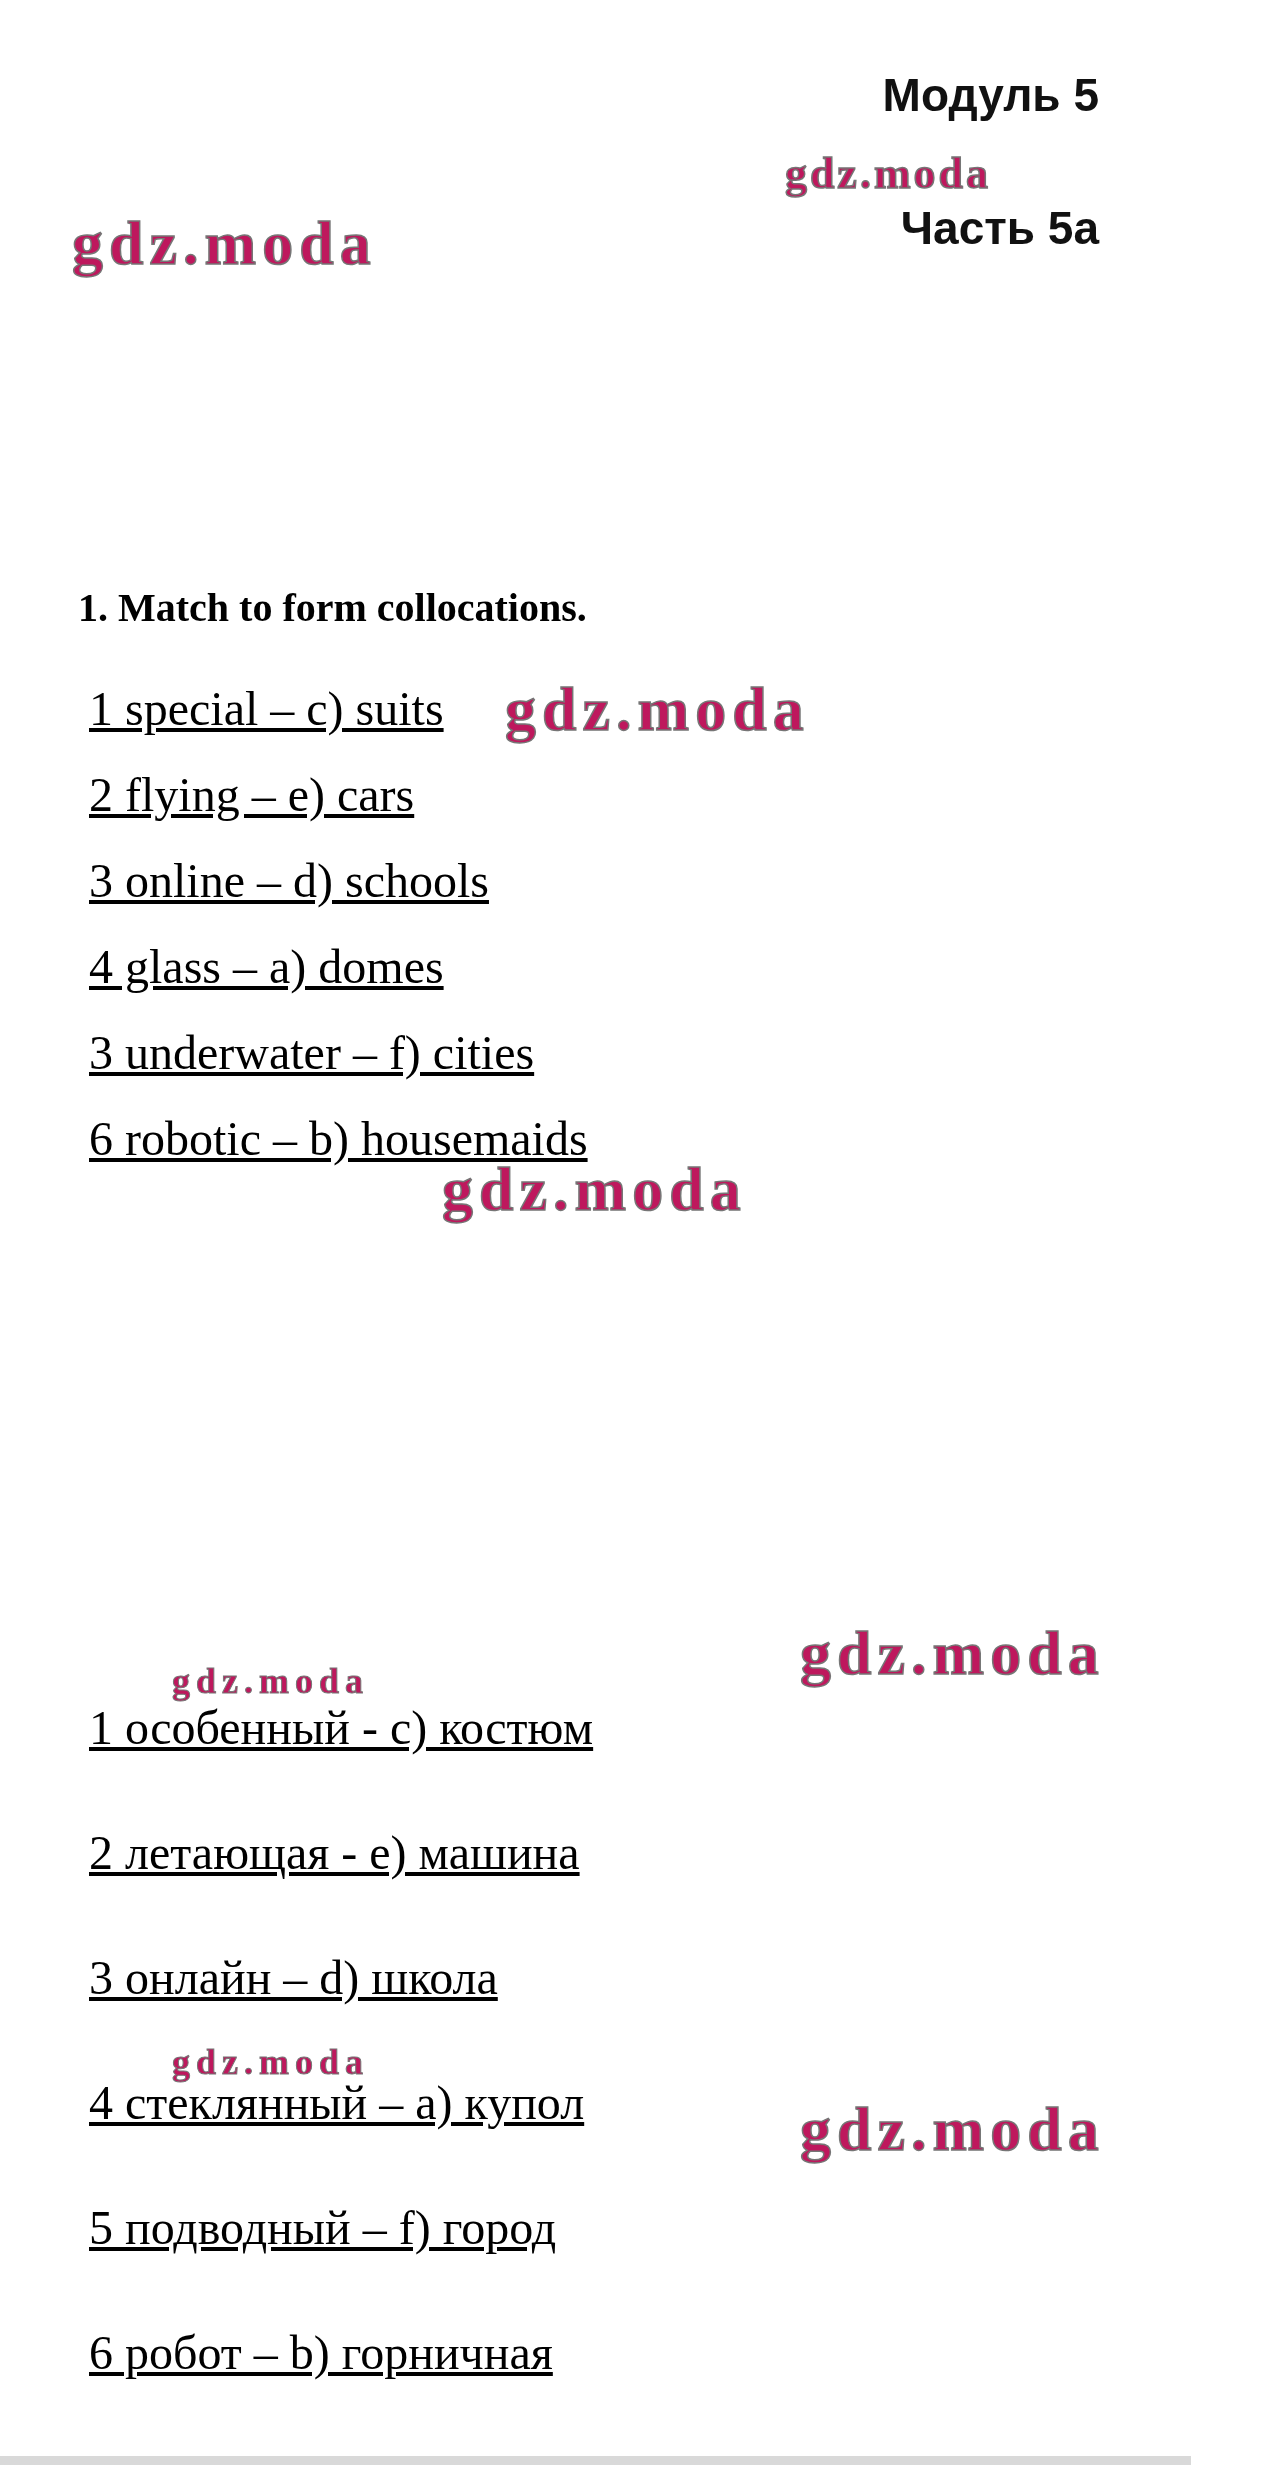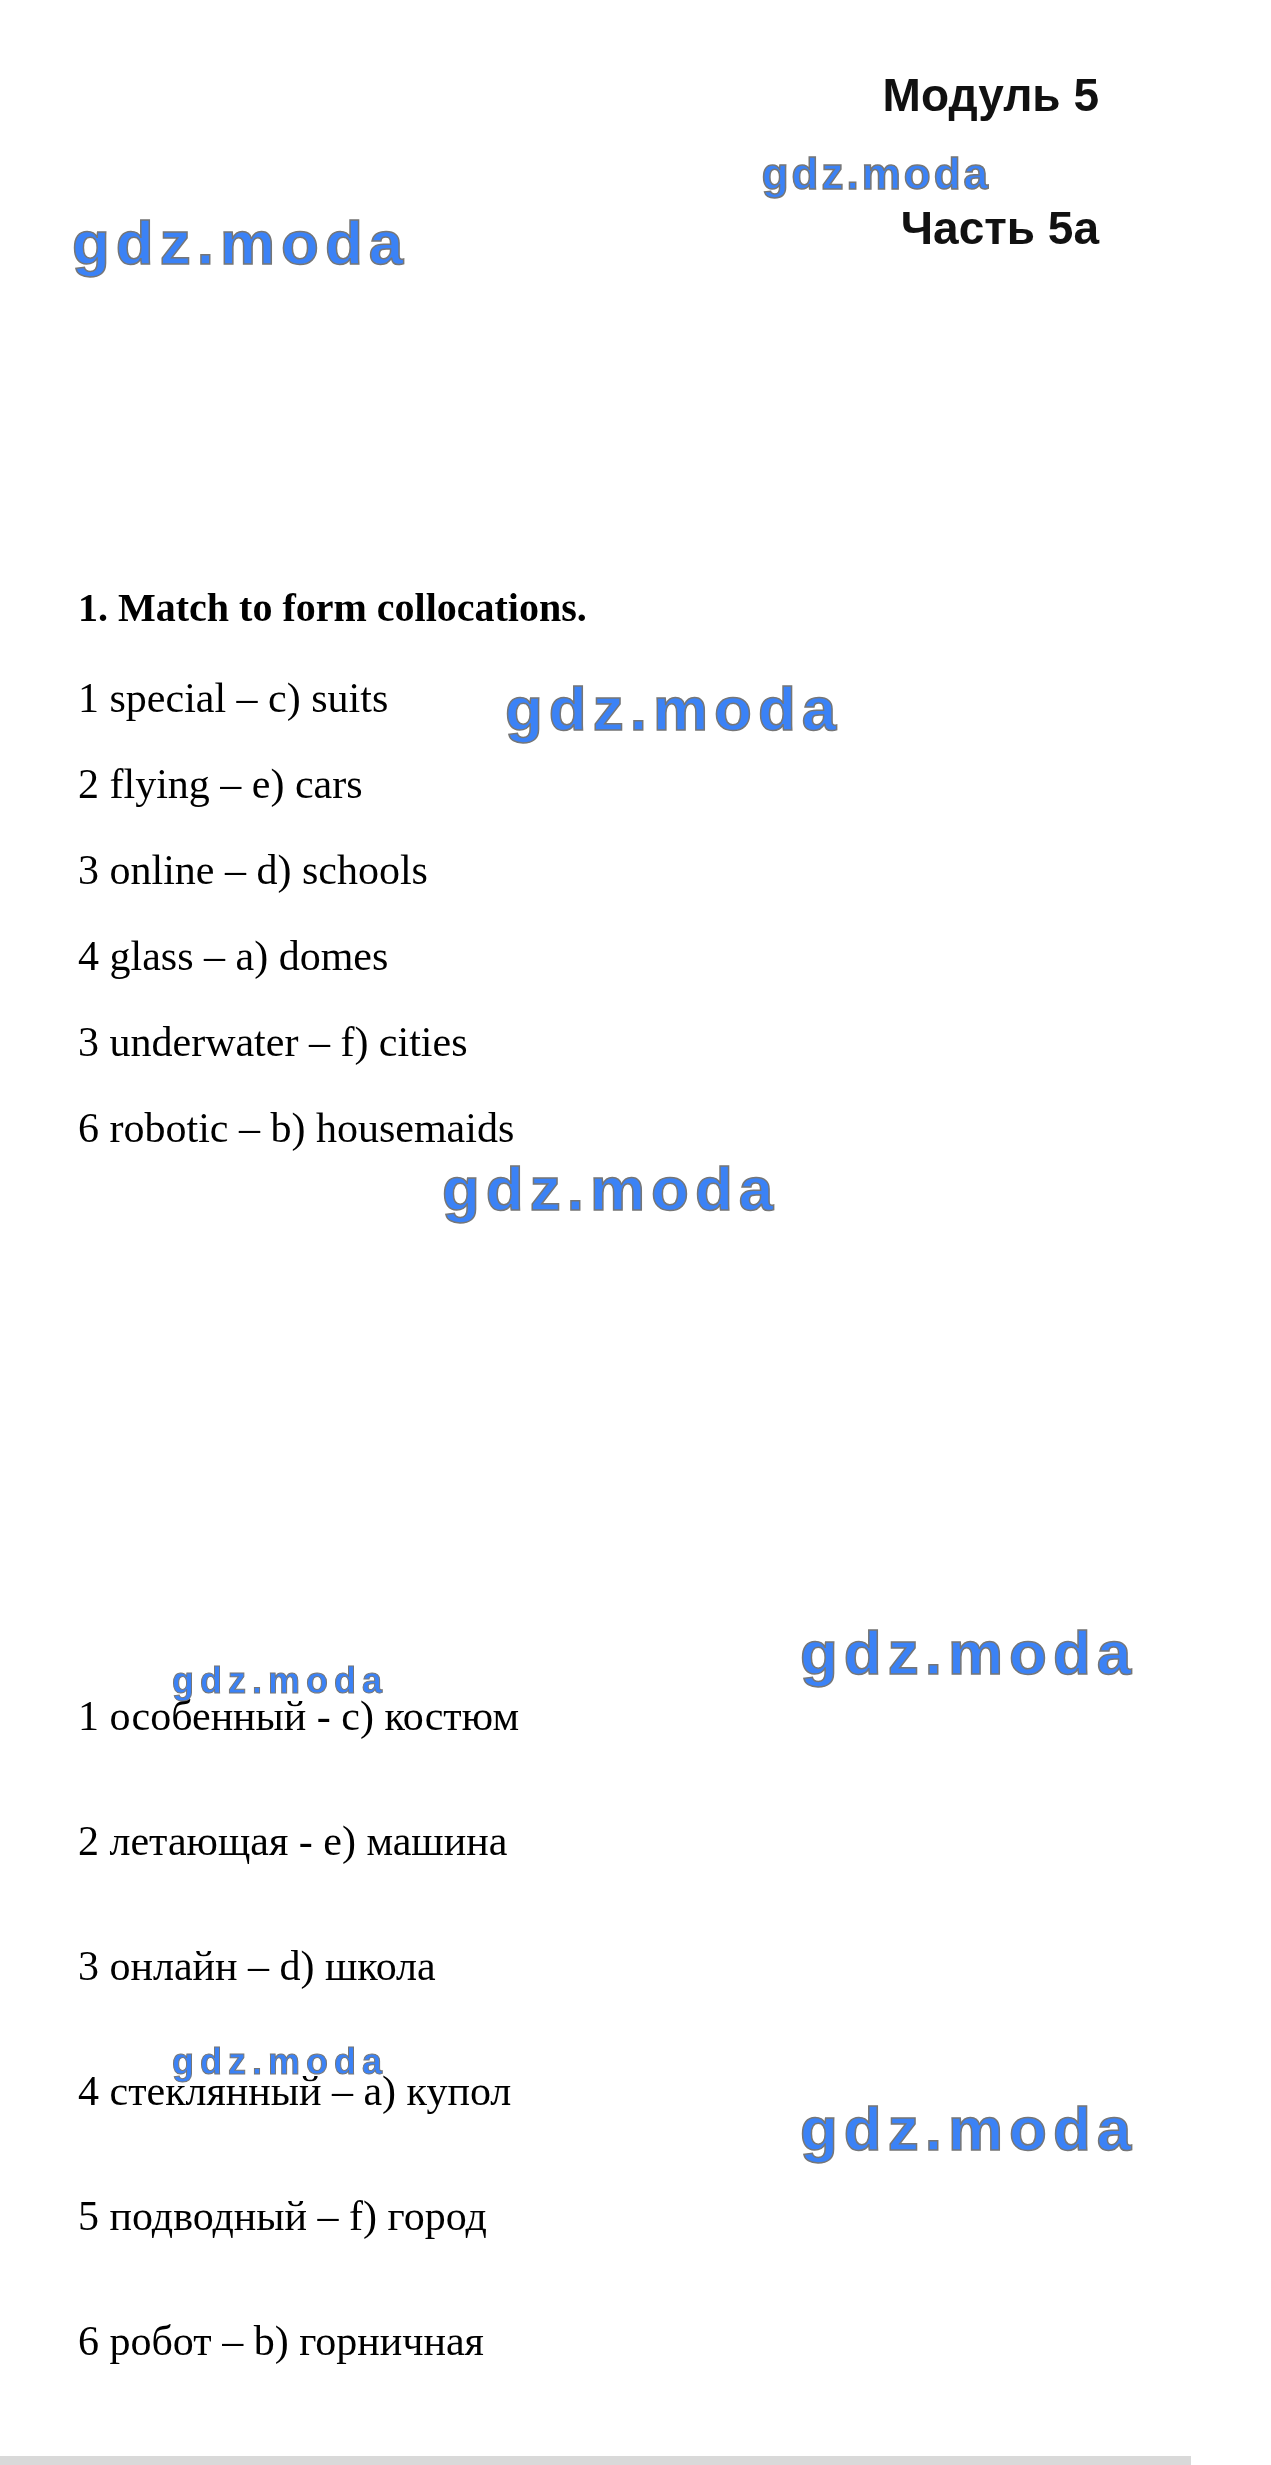--- a/index.html
+++ b/index.html
@@ -26,24 +26,24 @@
     line-height: 1;
     color: #111;
     text-align: right;
   }
   .module-title { top: 72px; right: 92px; }
   .part-title   { top: 205px; right: 92px; }
 
   
   .wm {
     position: absolute;
-    font-family: Liberation Sans, sans-serif;
+    font-family: Liberation Serif, serif;
     font-weight: 700;
     line-height: 1;
-    color: #3b82f6;
+    color: #be185d;
     -webkit-text-stroke: 1.5px #767676;
     white-space: nowrap;
     user-select: none;
   }
   .wm-lg { font-size: 62px; letter-spacing: 6px; }
   .wm-md { font-size: 44px; letter-spacing: 3px; }
   .wm-sm { font-size: 36px; letter-spacing: 6px; -webkit-text-stroke: 1px #767676; }
 
   .wm-top       { top: 152px;  right: 200px; }
   .wm-left      { top: 212px;  left: 72px;  }
@@ -65,25 +65,26 @@
     line-height: 1;
     color: #000;
   }
   .heading-en { top: 588px; }
   .heading-ru { top: 1360px; }
 
   
   .list {
     position: absolute;
     left: 78px;
-    margin: 0;
+    margin: 11px;
     padding: 0;
     list-style: none;
-    font-size: 42px;
+    font-size: 48px;
     color: #000;
+    text-decoration: underline;
   }
   .list-en { top: 655px;  line-height: 86px; }
   .list-ru { top: 1654px; line-height: 125px; }
   .line { white-space: nowrap; }
 
   
   .bottom-edge {
     position: absolute;
     left: 0;
     bottom: 0;

